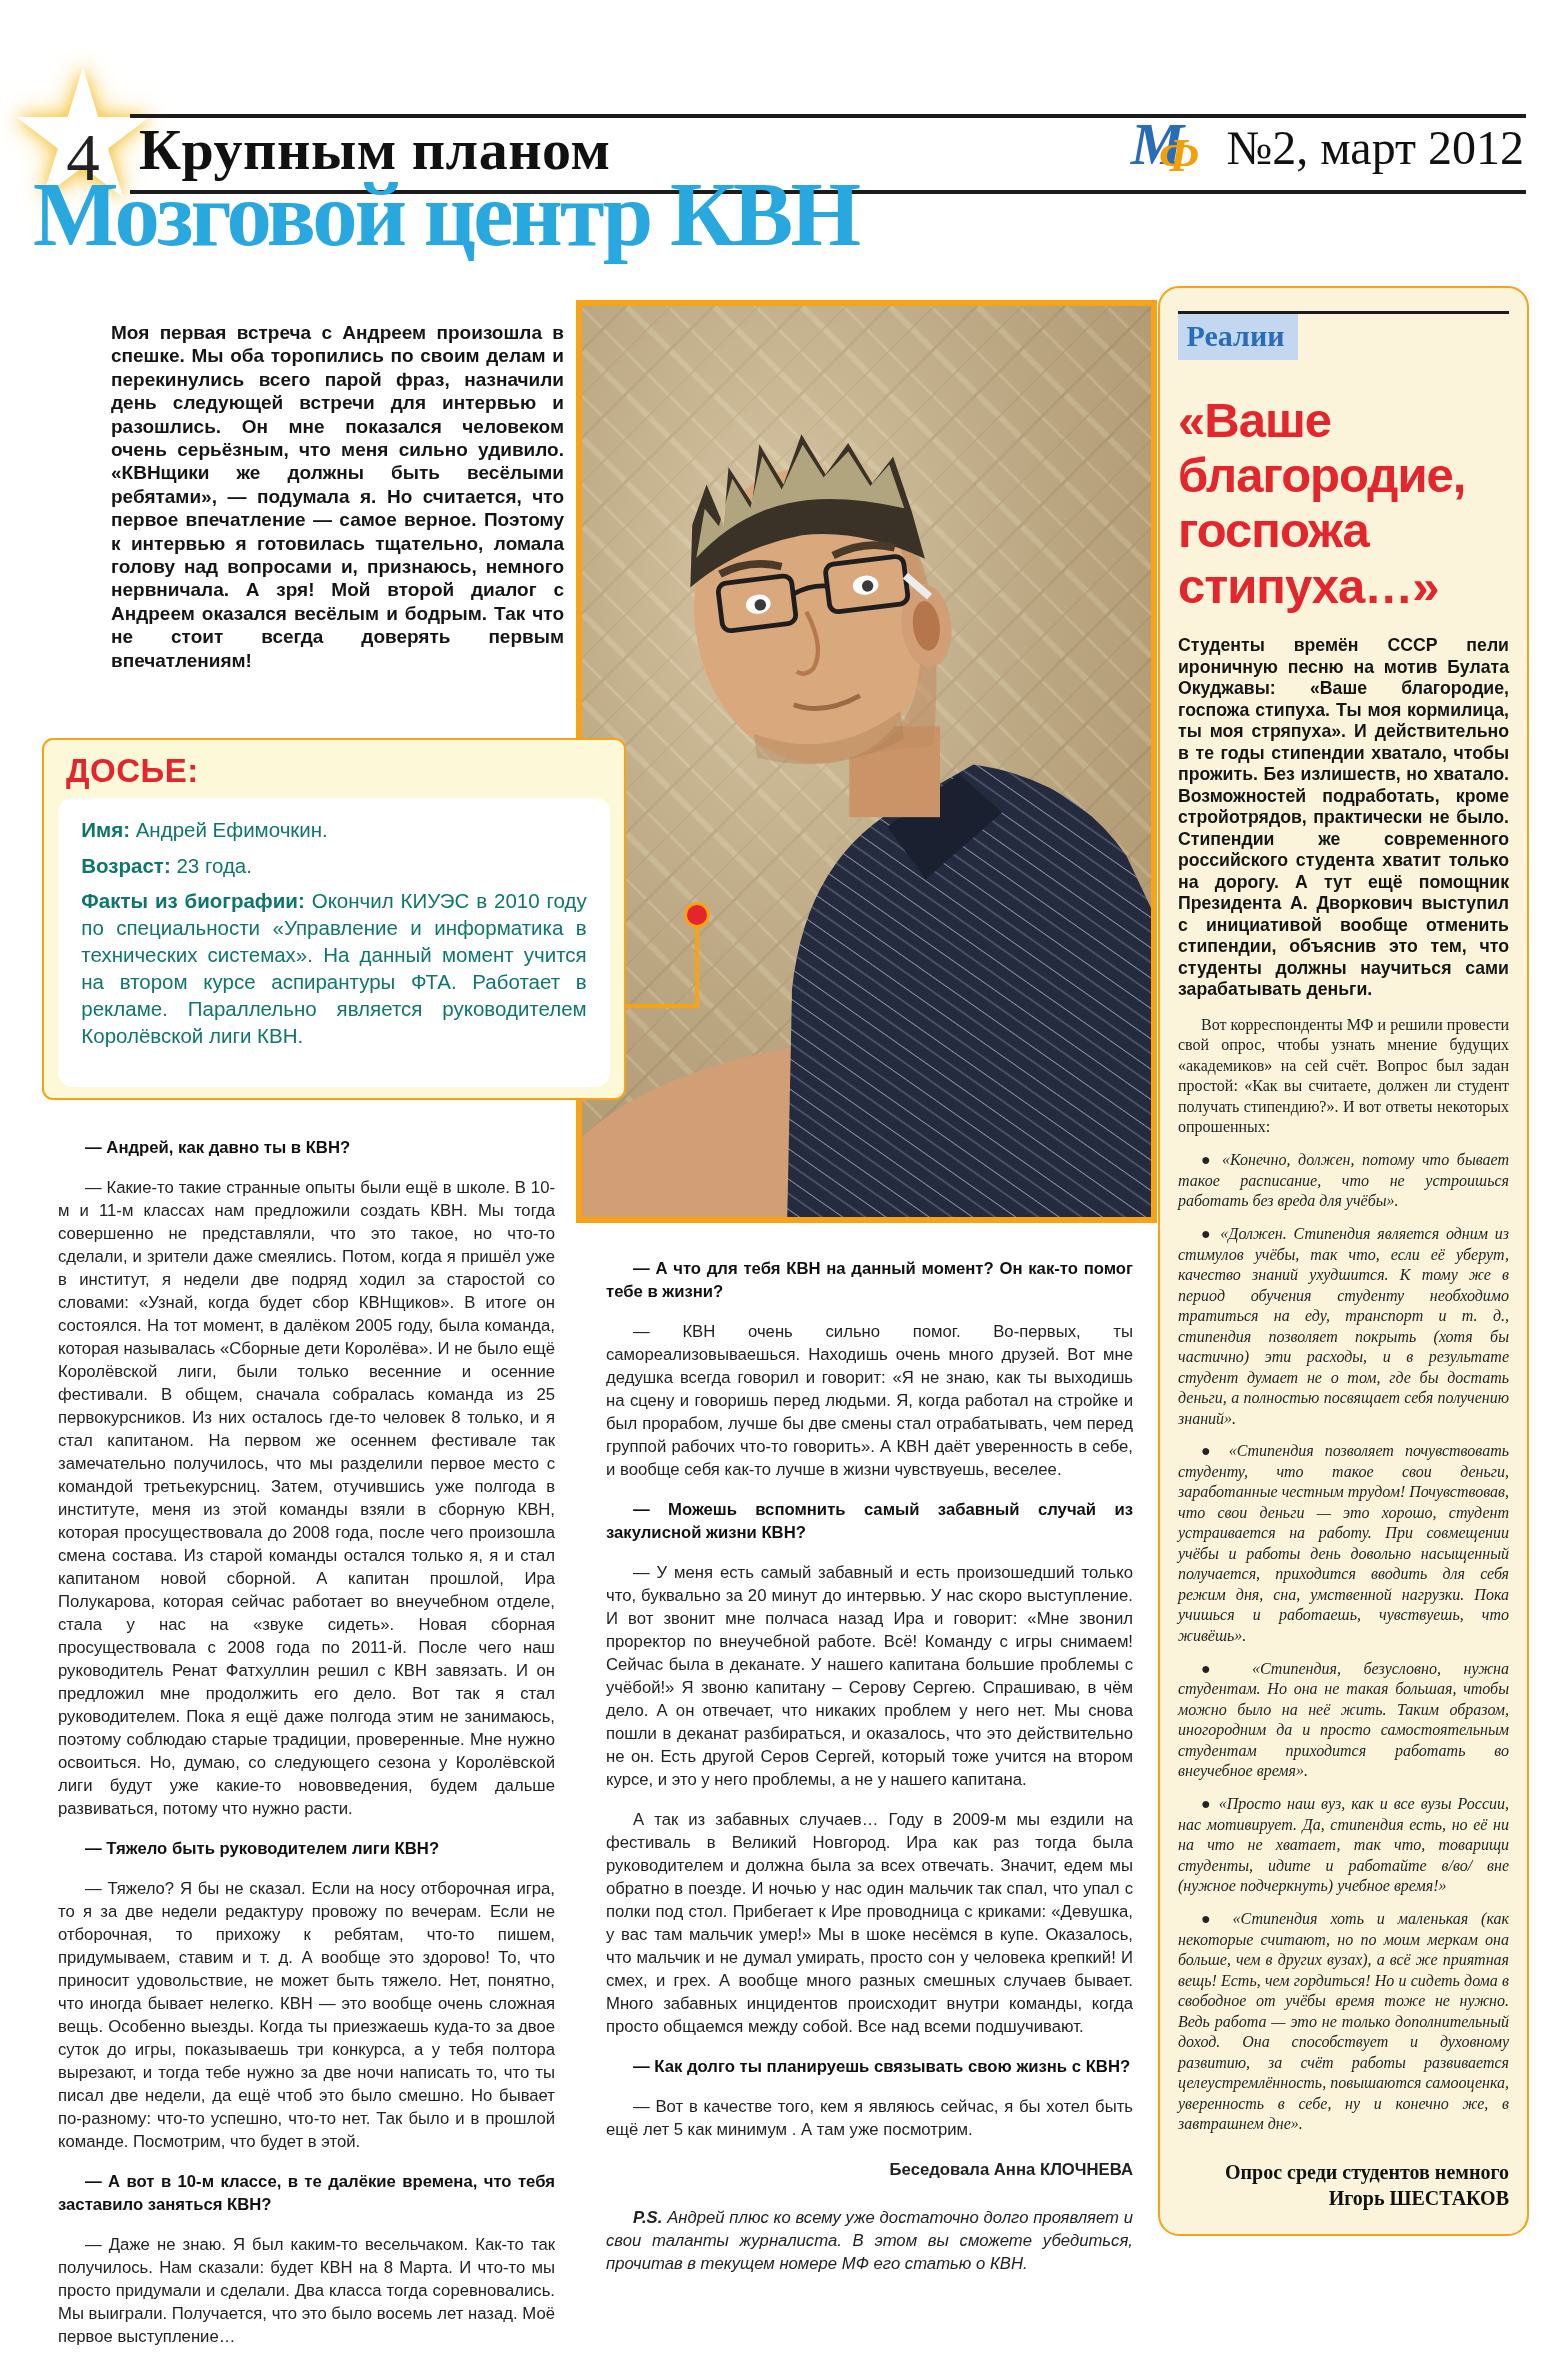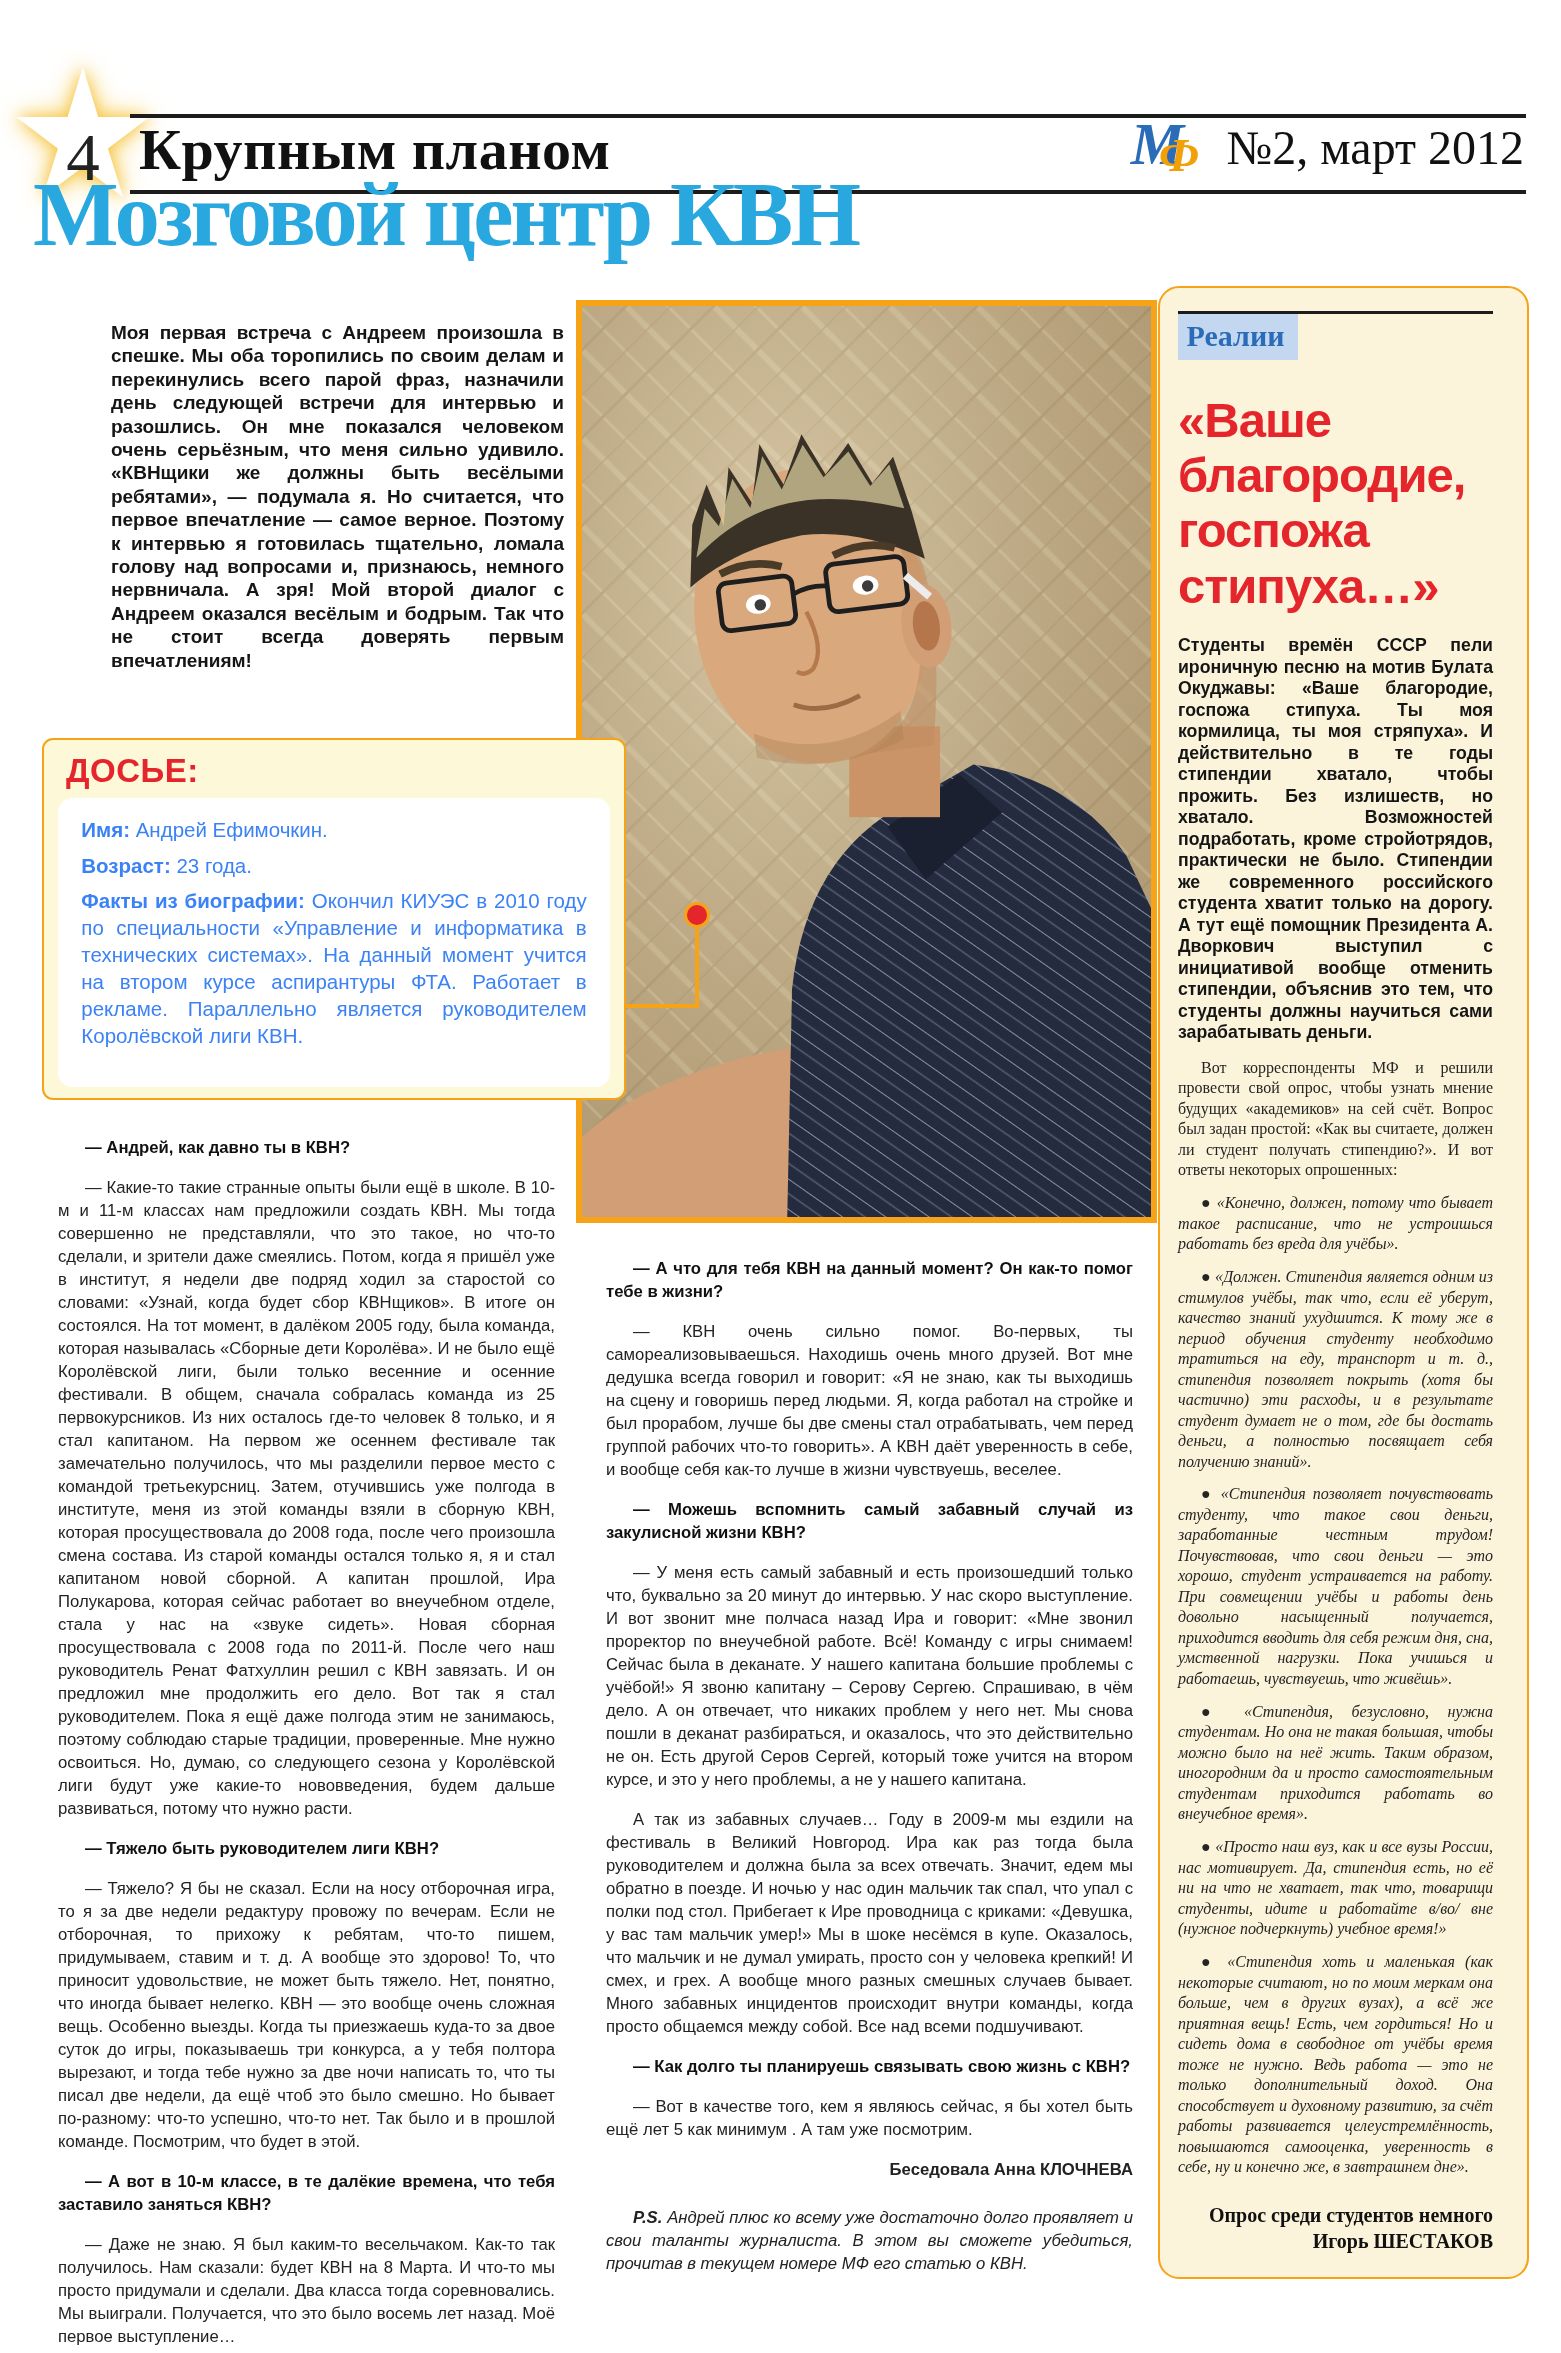--- a/index.html
+++ b/index.html
@@ -39,21 +39,21 @@
          border:6.7px solid #f6a318;background:#c3ad85;}
   .photo svg{display:block;width:100%;height:100%;}
 
   
   .dossier{position:absolute;left:42px;top:738px;width:584px;height:362px;
            background:#fdf8d7;border:2.9px solid #f6a318;border-radius:11px;box-sizing:border-box;z-index:5;padding-left:24px;}
   .dossier-label{position:absolute;left:22px;top:12.4px;color:#e4252b;font-weight:bold;
                  font-size:33px;letter-spacing:0.5px;}
   .dossier-inner{position:absolute;left:14.3px;right:14.3px;top:58px;bottom:11.5px;background:#ffffff;
                  border-radius:14.3px;padding:18px 23px;box-sizing:border-box;
-                 font-size:20.5px;line-height:27px;color:#3b82f6;}
+                 font-size:20.5px;line-height:27px;color:#0f766e;}
   .dossier-inner p{margin:0 0 8.6px 0;text-align:justify;}
   .dossier-inner p.last{margin-bottom:0;text-indent:0;}
   .dlabel{font-weight:bold;}
 
   
   .callout-dot{position:absolute;left:684px;top:902px;width:26px;height:26px;border-radius:50%;
                background:#e4252b;border:3.8px solid #f6a318;box-sizing:border-box;z-index:6;}
   .callout-v{position:absolute;left:695px;top:926px;width:3.8px;height:82px;background:#f6a318;z-index:4;}
   .callout-h{position:absolute;left:621px;top:1004px;width:78px;height:3.8px;background:#f6a318;z-index:4;}
 
@@ -63,21 +63,21 @@
   .col-mid{left:589px;top:1240px;width:561px;}
   .col p{margin:17px;text-indent:27px;}
   .q{font-weight:bold;color:#111;}
   .byline{text-align:right;font-weight:bold;text-indent:0 !important;}
   .ps{margin-top:25px !important;font-style:italic;}
   .ps-label{font-weight:bold;}
 
   
   .sidebar{position:absolute;left:1158px;top:286px;width:371px;box-sizing:border-box;
            background:#fbf3da;border:2.9px solid #f6a318;border-radius:21px;
-           padding:19px 34px 23px 18px;}
+           padding:19px 18px 23px 18px;}
   .sb-rule{height:3.3px;background:#1c1c1c;margin:3.8px 0 0 0;}
   .rubric{display:inline-block;background:#c3d8f0;color:#2b6cb8;font-family:"Liberation Serif",serif;
           font-weight:bold;font-size:30px;padding:4.8px 13.4px 6.7px 8.6px;margin-top:0px;}
   .sb-title{color:#e4252b;font-weight:bold;font-size:49px;line-height:1.13;margin-top:33px;
             letter-spacing:-1px;}
   .sb-intro{margin-top:21px;font-weight:bold;font-size:17.7px;line-height:21.5px;text-align:justify;color:#151515;}
   .sb-serif{font-family:"Liberation Serif",serif;font-size:16px;line-height:20.5px;text-align:justify;color:#242424;}
   .sb-leadin{margin-top:14.3px;text-indent:23px;}
   .sb-bullet{margin-top:12.4px;font-style:italic;text-indent:23px;}
   .sb-credit{margin-top:24px;font-family:"Liberation Serif",serif;font-weight:bold;

